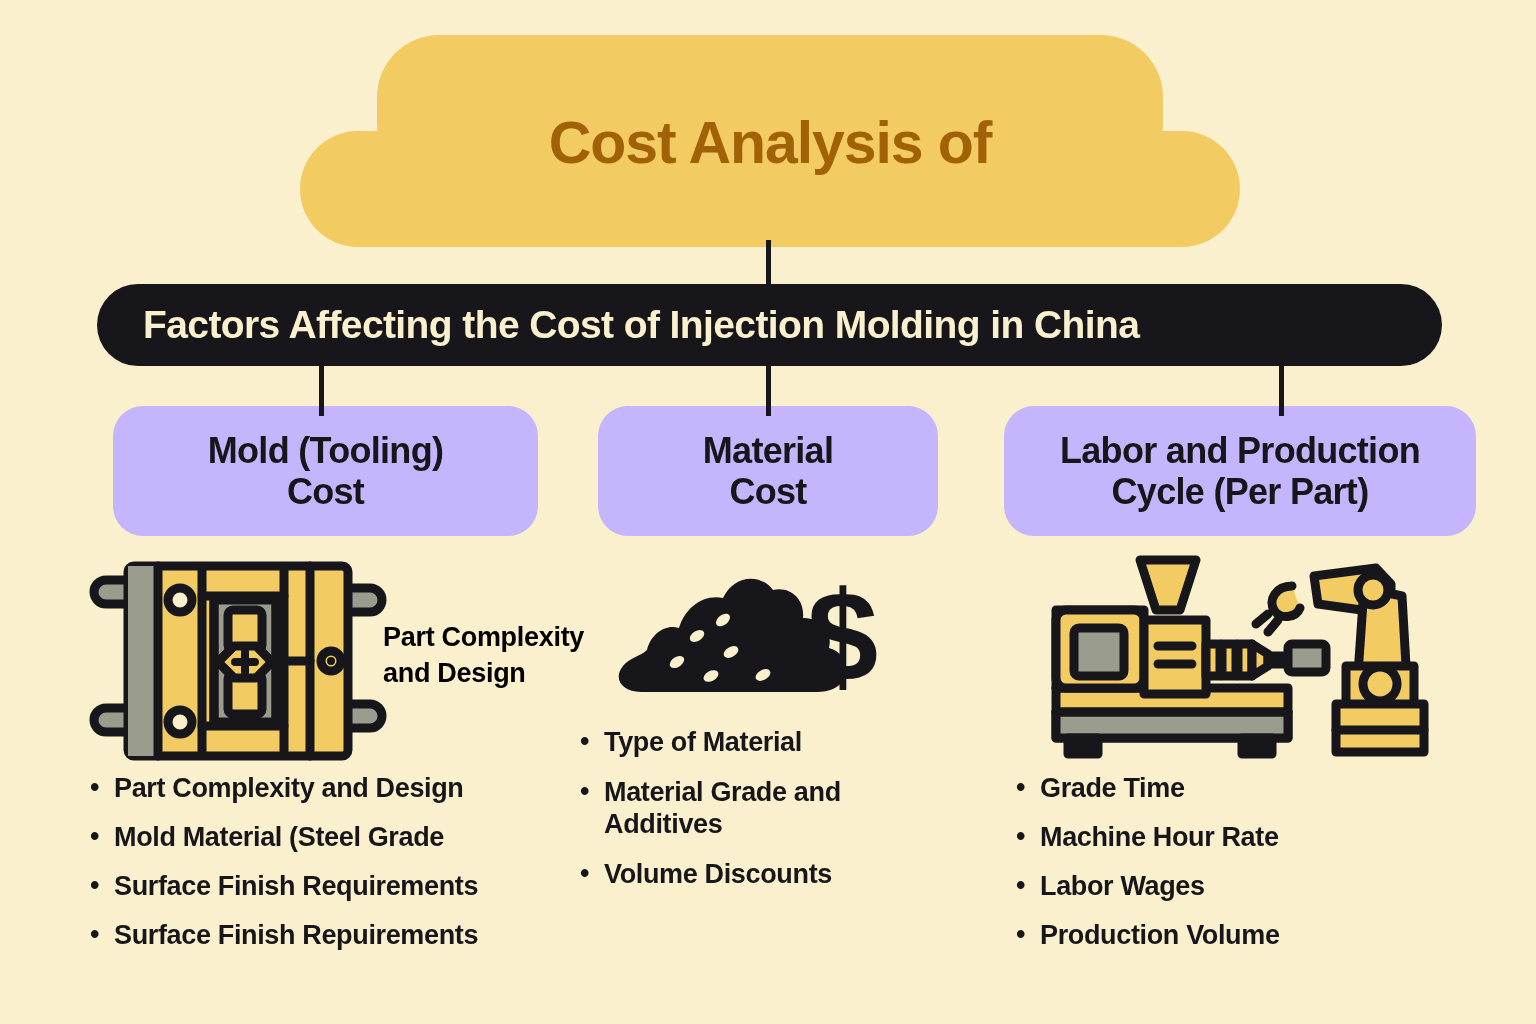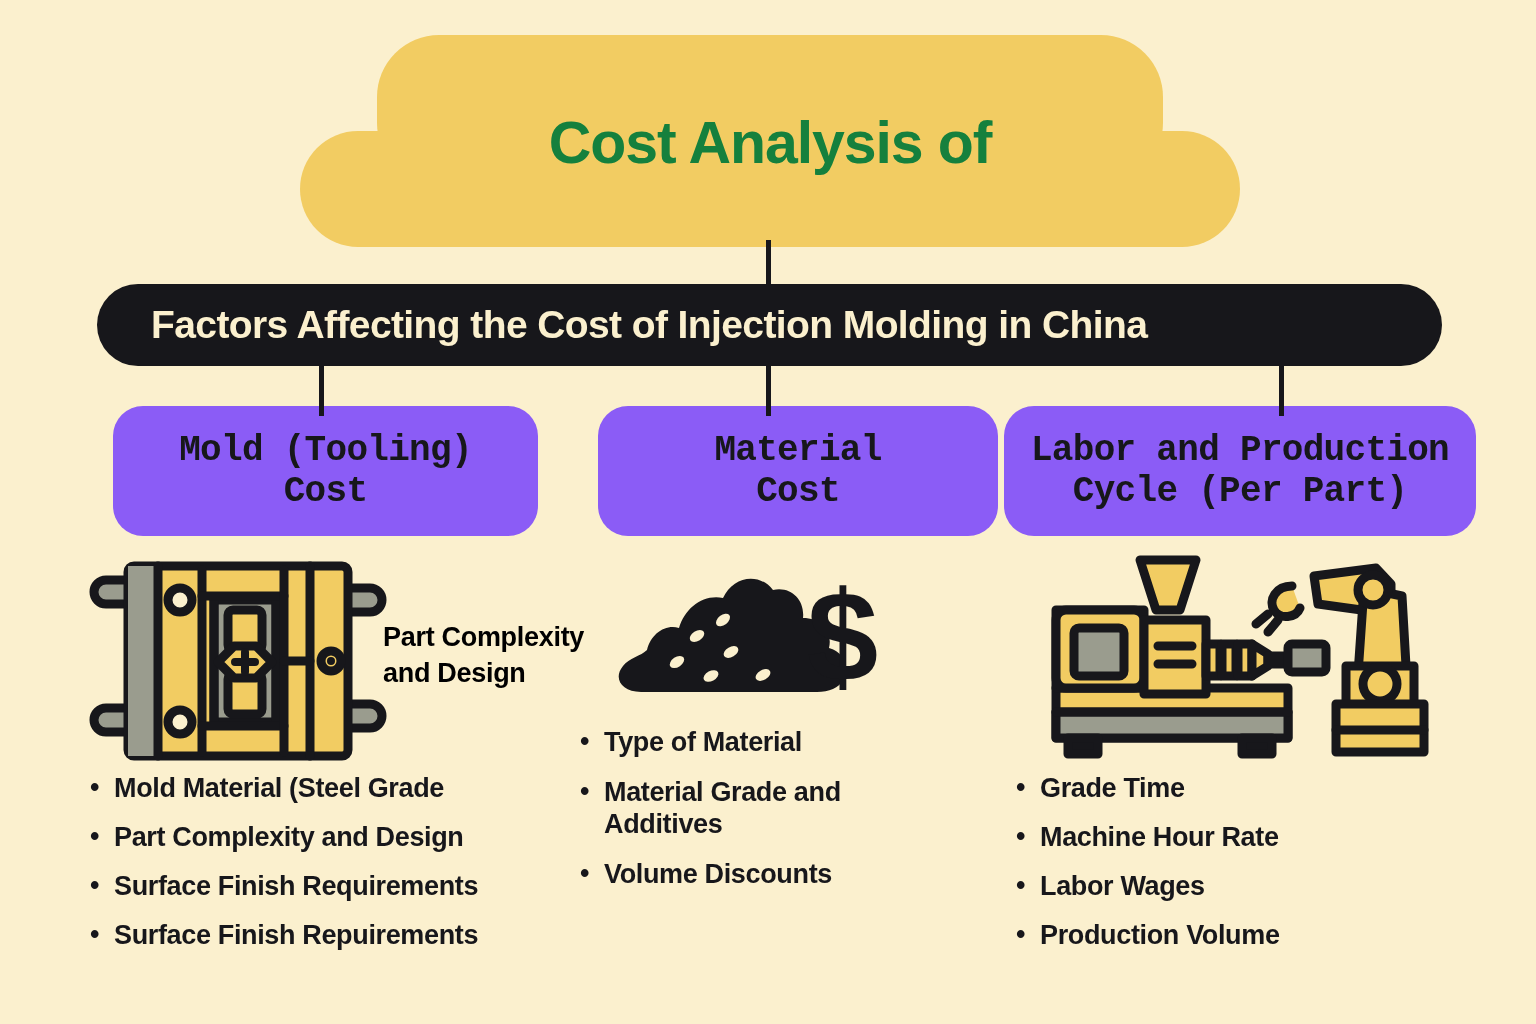--- a/index.html
+++ b/index.html
@@ -22,55 +22,55 @@
   }
   #title-bottom-slab {
     position:absolute; left:0; top:96px; width:940px; height:116px;
     background:#F2CC62; border-radius:58px;
   }
   #title-text {
     position:absolute; inset:0;
     display:flex; flex-direction:column; align-items:center; justify-content:center;
     gap:4px;
     font-size:59px; font-weight:bold; letter-spacing:-1.1px;
-    line-height:1.03; color:#15803d; text-align:center;
+    line-height:1.03; color:#a16207; text-align:center;
     z-index:3;
   }
   #title-text .ln1 { margin-top:4px; }
   #title-text .ln2 { margin-top:4px; }
 
   
   .vline { position:absolute; width:5px; background:#17171B; z-index:1; }
   #conn-title { left:766px; top:240px; height:52px; }
   #conn-col-0 { left:319px; top:364px; height:52px; }
   #conn-col-1 { left:766px; top:364px; height:52px; }
   #conn-col-2 { left:1279px; top:364px; height:52px; }
 
   
   #banner {
     position:absolute; left:97px; top:284px; width:1345px; height:82px;
     background:#17171B; border-radius:41px; z-index:2;
     display:flex; align-items:center;
   }
   #banner-text {
     padding-left:46px; color:#FBF0CE;
-    font-size:39px; font-weight:bold; letter-spacing:-0.6px; white-space:nowrap;margin-left:8px;
+    font-size:39px; font-weight:bold; letter-spacing:-0.6px; white-space:nowrap;
   }
 
   
   .column { position:absolute; top:406px; }
   #column-0 { left:113px; width:425px; }
-  #column-1 { left:598px; width:400px; }
+  #column-1 { left:598px; width:340px; }
   #column-2 { left:1004px; width:472px; }
 
   .pill {
-    background:#8b5cf6; border-radius:30px;
+    background:#c4b5fd; border-radius:30px;
     display:flex; flex-direction:column; align-items:center; justify-content:center;
     font-size:36px; font-weight:bold; letter-spacing:-0.7px; line-height:1.14;
-    color:#17171B; text-align:center; padding:14px 16px;font-family:Liberation Mono, monospace;
+    color:#17171B; text-align:center; padding:14px 16px;
   }
   #pill-0 { height:130px; }
   #pill-1 { height:130px; }
   #pill-2 { height:130px; }
 
   
   .icon-row { position:absolute; }
   #icon-row-0 { left:88px;  top:556px; }
   #icon-row-1 { left:605px; top:560px; }
   #icon-row-2 { left:1046px; top:548px; }
@@ -250,22 +250,22 @@
     <path d="M206 96 L222 106 L222 118 L206 128 Z" fill="#F2CC62"></path>
 
     <path d="M222 108 L242 108 L242 116 L222 116 Z" fill="#17171B"></path>
 
     <rect x="242" y="96" width="38" height="28" rx="4" fill="#9A9C8E"></rect>
   </g>
 </svg>
 </div>
 
 <ul class="bullets" id="bullets-0">
+  <li>Part Complexity and Design</li>
   <li>Mold Material (Steel Grade</li>
-  <li>Part Complexity and Design</li>
   <li>Surface Finish Requirements</li>
   <li>Surface Finish Repuirements</li>
 </ul>
 
 <ul class="bullets" id="bullets-1">
   <li>Type of Material</li>
   <li>Material Grade and Additives</li>
   <li>Volume Discounts</li>
 </ul>
 

